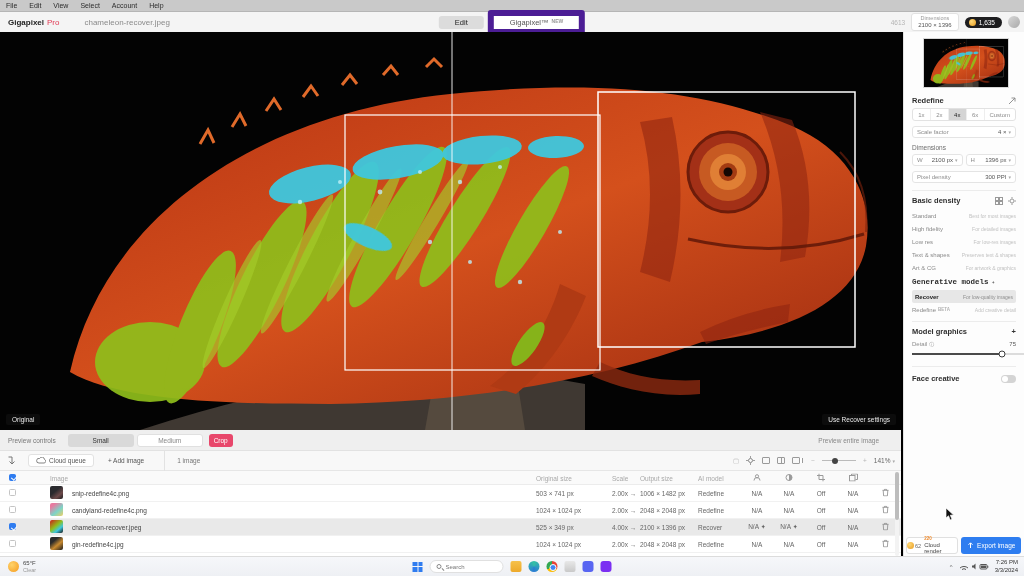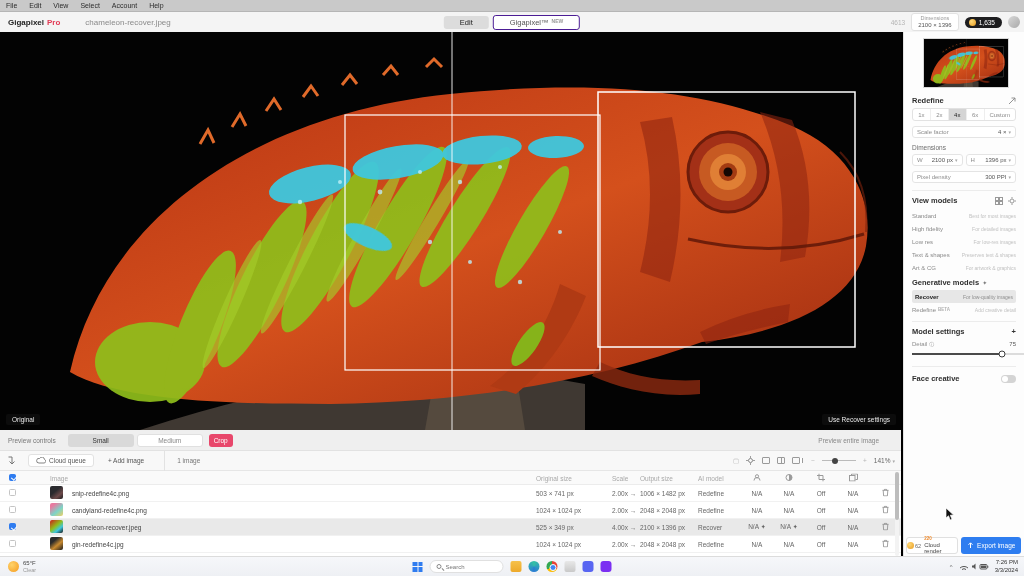--- a/index.html
+++ b/index.html
@@ -11,26 +11,26 @@
   .menubar { position:absolute; left:0; top:0; width:1024px; height:12px;
     background:#c9c9c9; display:flex; align-items:center; gap:12px; padding:0 6px;
     font-size:7px; color:#2c2c2c; border-bottom:1px solid #b5b5b5; }
   .menubar span { cursor:default; }
 
   
   .titlebar { position:absolute; left:0; top:12px; width:1024px; height:20px;
     background:#f4f4f4; display:flex; align-items:center; font-size:8px; color:#333; }
   .brand { display:flex; align-items:center; gap:3px; margin-left:8px; }
   .brand .app { font-weight:bold; color:#222; }
-  .brand .pro { color:#e23b55; font-weight:bold; }
+  .brand .pro { color:#e23b55; font-weight:normal; }
   .brand .file { color:#8a8a8a; margin-left:22px; }
   .center-tabs { position:absolute; left:50%; transform:translateX(-50%); display:flex; gap:4px; align-items:center; }
   .tab-pill { padding:2px 16px; border-radius:3px; font-size:7.5px; }
   .tab-pill.active { background:#dcdcdc; color:#222; }
-  .tab-pill.light { background:#fff; border:1px solid #4c1d95; color:#555; display:flex; gap:3px; }
+  .tab-pill.light { background:#fff; border:6px solid #4c1d95; color:#555; display:flex; gap:3px; }
   .tab-pill .new { font-size:5px; color:#999; font-weight:bold; }
   .tb-right { position:absolute; right:4px; top:0; height:20px; display:flex; align-items:center; gap:6px; }
   .tb-timer { color:#b5b5b5; font-size:6.5px; }
   .dims-box { border:1px solid #e2e2e2; background:#fff; border-radius:3px; padding:1px 6px; text-align:center; line-height:1.25; }
   .dims-box .l1 { font-size:5.5px; color:#999; }
   .dims-box .l2 { font-size:6px; color:#555; }
   .credit-pill { background:#1d1d1f; color:#fff; border-radius:8px; padding:2px 7px 2px 4px;
     font-size:6.5px; display:flex; align-items:center; gap:3px; }
   .coin { width:7px; height:7px; border-radius:50%; background:radial-gradient(circle at 35% 35%, #ffd978, #e89b1f); display:inline-block; }
   .avatar { width:12px; height:12px; border-radius:50%; background:linear-gradient(135deg,#d8d8d8,#a9a9a9); }
@@ -479,21 +479,21 @@
       <span>Pixel density</span>
       <span class="val">
           <span>300 PPI</span>
           <span class="caret">▾</span>
         </span>
     </div>
 
     <div class="hr" style="top:158px;"></div>
 
     <div class="p-inner sec-title" style="top:164px;">
-      <span>View models</span>
+      <span>Basic density</span>
       <span class="spacer"></span>
       <svg width="8" height="8" viewBox="0 0 8 8" style="margin-right:5px;">
           <rect x="0.5" y="0.5" width="3" height="3" fill="none" stroke="#999"></rect>
           <rect x="4.5" y="0.5" width="3" height="3" fill="none" stroke="#999"></rect>
           <rect x="0.5" y="4.5" width="3" height="3" fill="none" stroke="#999"></rect>
           <rect x="4.5" y="4.5" width="3" height="3" fill="none" stroke="#999"></rect>
         </svg>
       <svg width="8" height="8" viewBox="0 0 8 8">
           <circle cx="4" cy="4" r="2" fill="none" stroke="#999"></circle>
           <g stroke="#999">
@@ -520,40 +520,40 @@
       <div class="mrow">
         <span>Text &amp; shapes</span>
         <span class="desc">Preserves text &amp; shapes</span>
       </div>
       <div class="mrow">
         <span>Art &amp; CG</span>
         <span class="desc">For artwork &amp; graphics</span>
       </div>
     </div>
 
-    <div class="p-inner sec-title" style="top:246px;">
+    <div class="p-inner sec-title" style="top:246px;font-family:Liberation Mono, monospace;">
       <span>Generative models</span>
       <span style="margin-left:3px; font-size:6px; color:#777;">✦</span>
     </div>
     <div class="p-inner" style="top:258px;">
       <div class="mrow on">
         <span>Recover</span>
         <span class="desc">For low-quality images</span>
       </div>
       <div class="mrow">
         <span>Redefine</span>
         <span class="beta">BETA</span>
         <span class="desc">Add creative detail</span>
       </div>
     </div>
 
     <div class="hr" style="top:289px;"></div>
 
     <div class="p-inner sec-title" style="top:295px;">
-      <span>Model settings</span>
+      <span>Model graphics</span>
       <span class="spacer"></span>
       <span style="font-weight:bold; color:#333; cursor:pointer;">+</span>
     </div>
     <div class="p-inner" style="top:309px; display:flex; font-size:6px; color:#8d8d8d;">
       <span>Detail</span>
       <span style="margin-left:2px; font-size:5px;">ⓘ</span>
       <span style="margin-left:auto; color:#555;">75</span>
     </div>
     <div class="p-inner slider" style="top:321px;">
       <span class="fill"></span>

